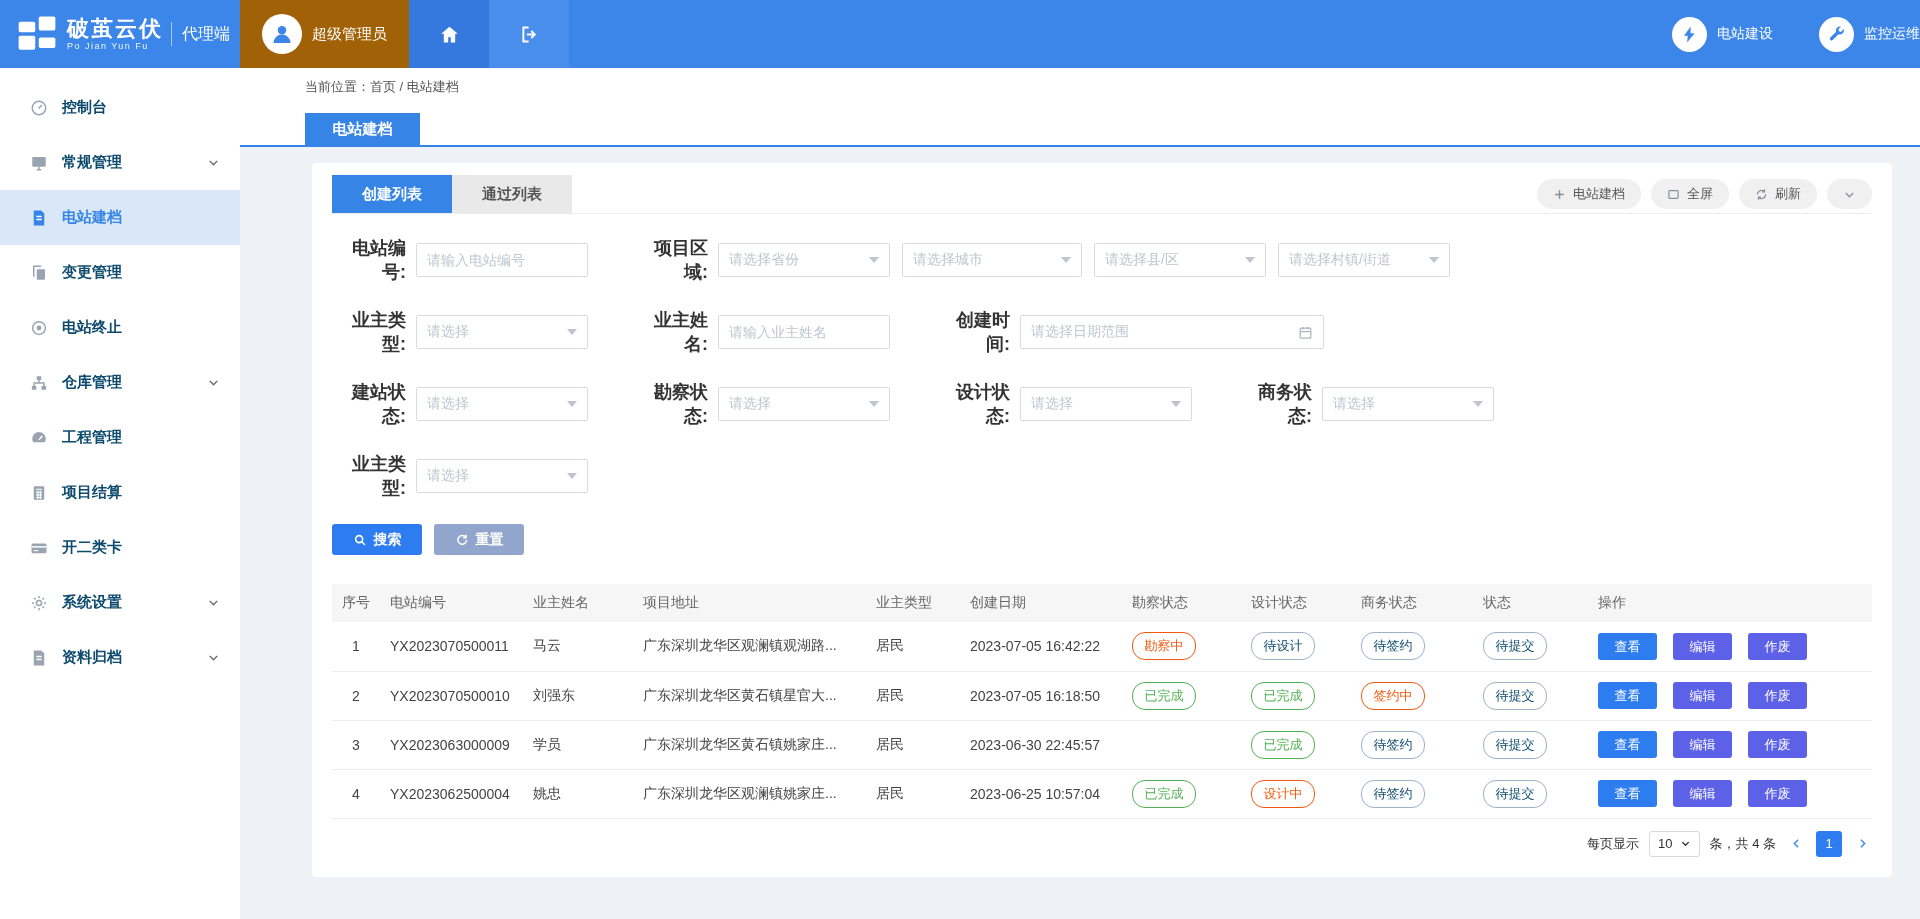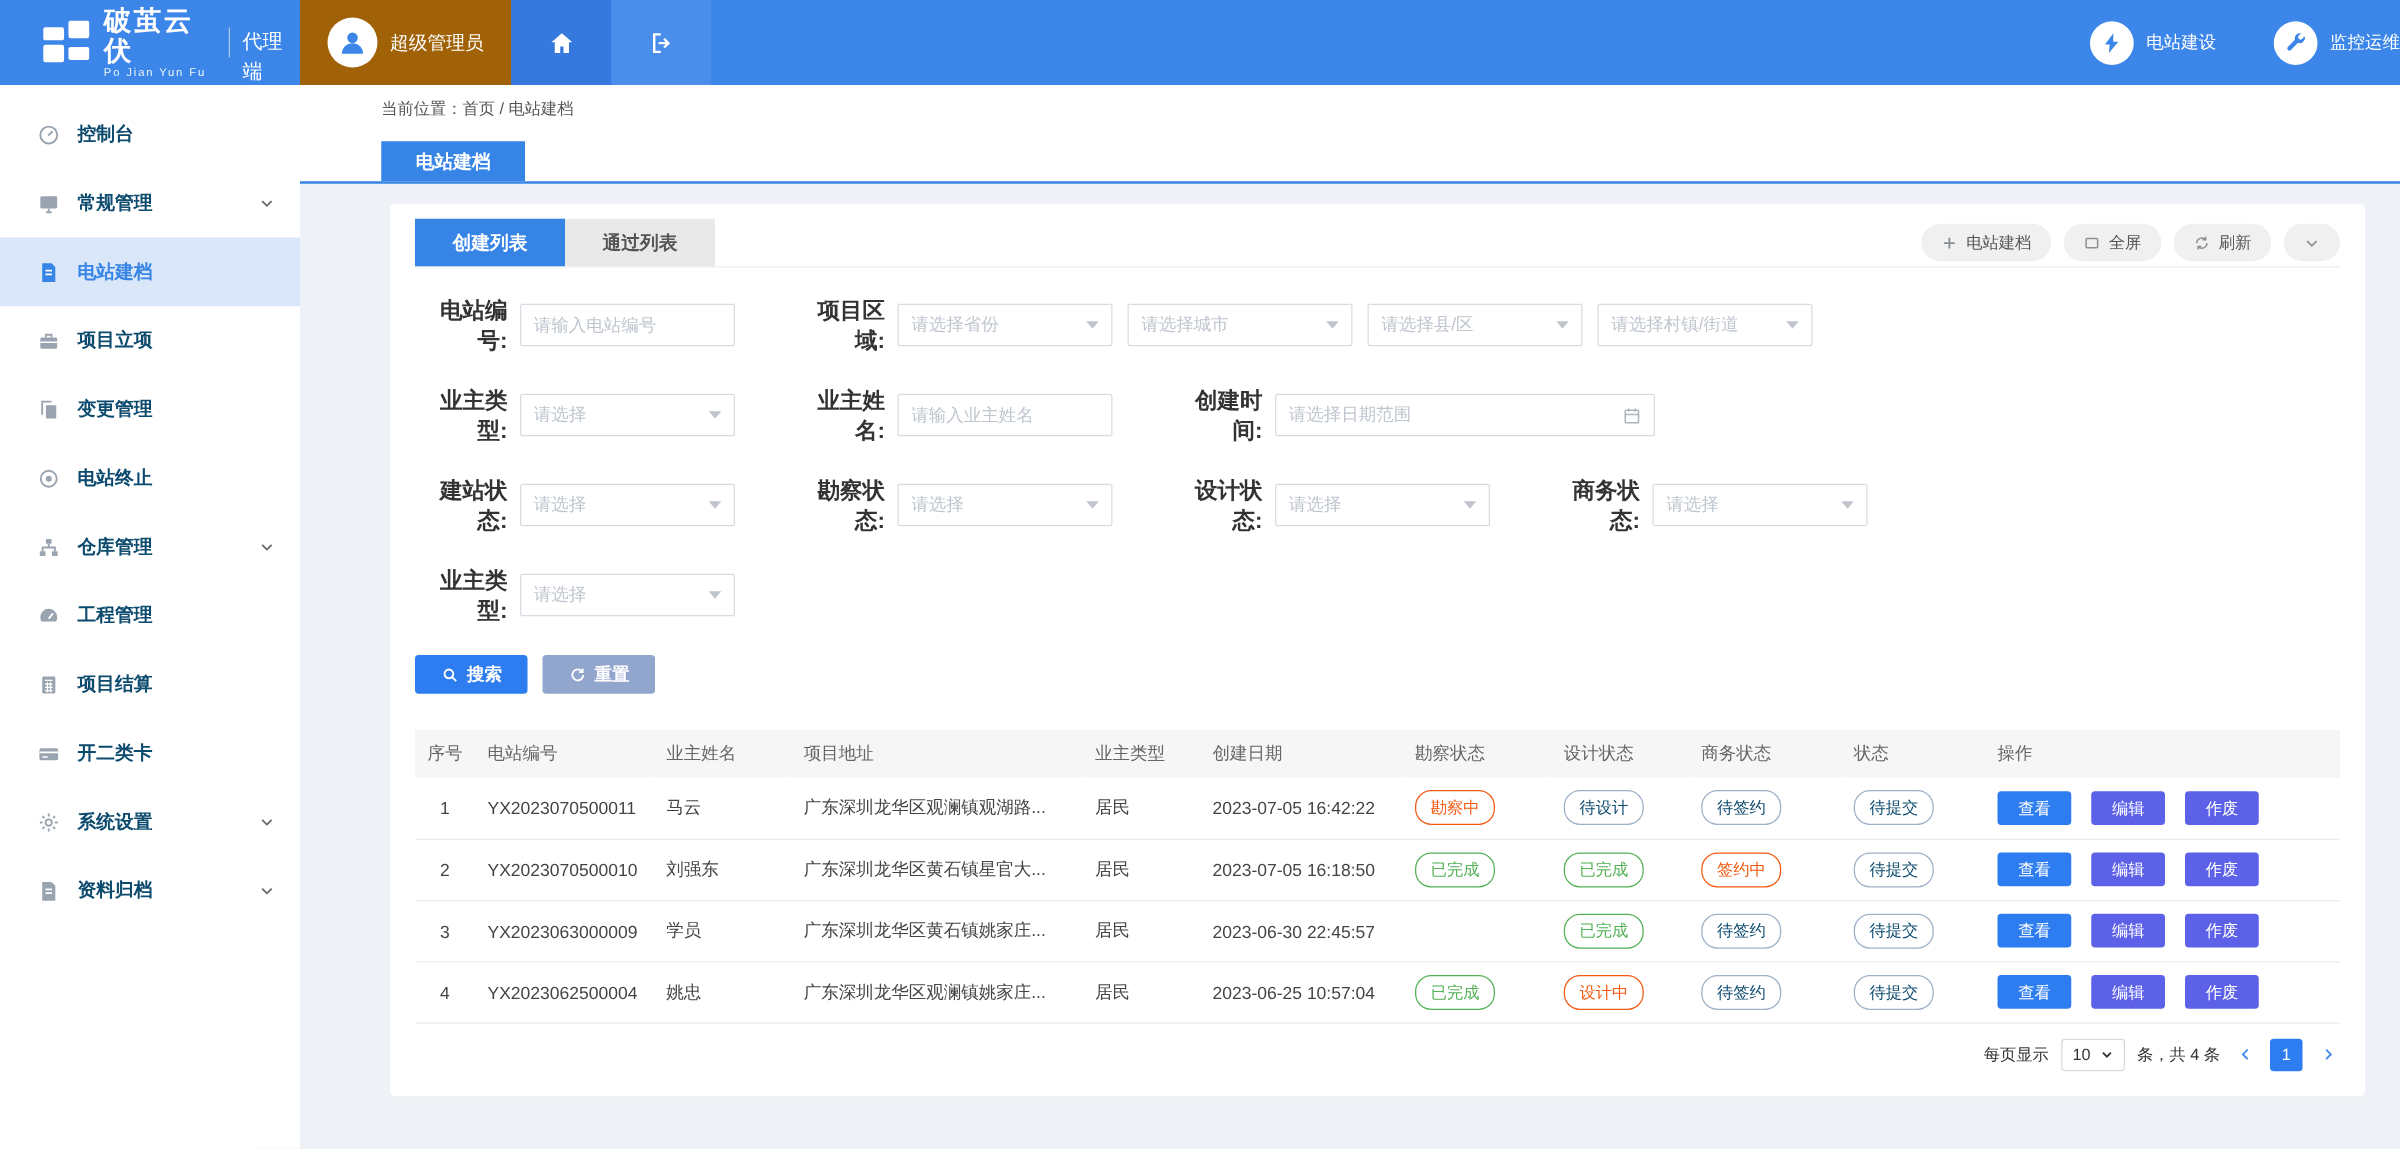--- a/index.html
+++ b/index.html
@@ -1,20 +1,20 @@
 <!DOCTYPE html>
 <html><head>
 <meta charset="utf-8">
 <style>
   * { margin:0; padding:0; box-sizing:border-box; }
   html,body { width:1920px; height:919px; overflow:hidden; font-family:"Liberation Sans", sans-serif; background:#eef1f5; }
 
   
   .header { height:68px; background:#3b86e8; display:flex; align-items:stretch; color:#fff; }
-  .brand { width:240px; display:flex; align-items:center; padding-left:32px; }
+  .brand { width:240px; display:flex; align-items:center; padding-left:16px; }
   .brand-logo { width:42px; height:42px; margin-right:9px; flex:none; }
   .brand-name { font-size:22px; font-weight:700; letter-spacing:2px; line-height:24px; }
   .brand-sub { font-size:9px; letter-spacing:1.5px; opacity:.92; }
   .portal { margin-left:8px; padding-left:10px; border-left:1px solid rgba(255,255,255,.55); font-size:16px; height:24px; line-height:24px; }
   .seg { display:flex; align-items:center; justify-content:center; cursor:pointer; }
   .seg-user { background:#a16207; padding:0 22px; gap:10px; }
   .avatar { width:40px; height:40px; border-radius:50%; background:#fff; display:flex; align-items:center; justify-content:center; }
   .avatar .icon { width:24px; height:24px; color:#3b86e8; }
   .user-name { font-size:15px; }
   .seg-home { background:#3579de; width:80px; }
@@ -194,30 +194,20 @@
         </span>
       </div>
       <div class="side-item active">
         <span class="icon">
           <svg viewBox="0 0 24 24">
             <path d="M5 2h10l4 4v16H5z" fill="currentColor"></path>
             <path d="M8.5 10h7M8.5 14h7" stroke="#fff" stroke-width="1.7"></path>
           </svg>
         </span>
         <span class="side-label">电站建档</span>
-      </div>
-      <div class="side-item">
-        <span class="icon">
-          <svg viewBox="0 0 24 24">
-            <rect x="3" y="8" width="18" height="12" rx="1.5" fill="currentColor"></rect>
-            <path d="M9 8V5h6v3" fill="none" stroke="currentColor" stroke-width="2"></path>
-            <path d="M3 13h18" stroke="#fff" stroke-width="1.5"></path>
-          </svg>
-        </span>
-        <span class="side-label">项目立项</span>
       </div>
       <div class="side-item">
         <span class="icon">
           <svg viewBox="0 0 24 24" fill="none" stroke="currentColor" stroke-width="2">
             <rect x="9" y="7" width="11" height="14" rx="1" fill="currentColor" stroke="none"></rect>
             <path d="M5 17V3h10"></path>
           </svg>
         </span>
         <span class="side-label">变更管理</span>
       </div>

